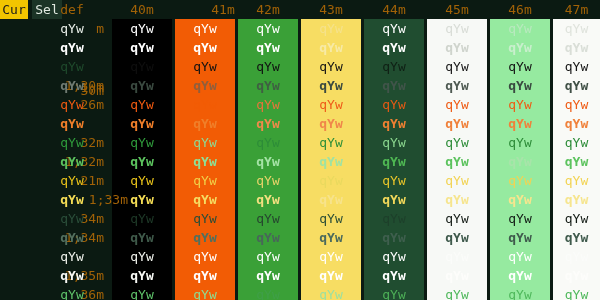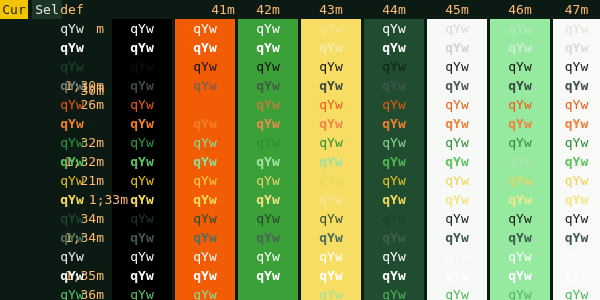--- a/index.html
+++ b/index.html
@@ -42,21 +42,21 @@
     letter-spacing: 0px;
   }
   .cell.bold  { font-weight: bold; }
 
   .hdr {
     position: absolute;
     height: 19px;
     line-height: 19px;
     text-align: center;
     white-space: pre;
-    color: #fdba74;
+    color: #a16207;
   }
   .hdr.right { text-align: right; }
 
   .chip {
     position: absolute;
     height: 19px;
     line-height: 19px;
     text-align: center;
     white-space: pre;
     font-weight: normal;
@@ -70,20 +70,21 @@
     <div class="band" style="left: 175px; width: 60px; background: rgb(242, 92, 5);"></div>
     <div class="band" style="left: 238px; width: 60px; background: rgb(58, 160, 55);"></div>
     <div class="band" style="left: 301px; width: 60px; background: rgb(247, 221, 99);"></div>
     <div class="band" style="left: 364px; width: 60px; background: rgb(32, 77, 48);"></div>
     <div class="band" style="left: 427px; width: 60px; background: rgb(247, 249, 246);"></div>
     <div class="band" style="left: 490px; width: 60px; background: rgb(150, 234, 160);"></div>
     <div class="band" style="left: 553px; width: 47px; background: rgb(249, 250, 247);"></div>
     <div class="chip" style="left: 0px; top: 0px; width: 28px; background: rgb(242, 197, 0); color: rgb(26, 26, 26);">Cur</div>
     <div class="chip" style="left: 32px; top: 0px; width: 30px; background: rgb(27, 52, 38); color: rgb(223, 232, 223);">Sel</div>
     <div class="hdr" style="left: 32px; top: 0px; width: 80px;">def</div>
+    <div class="hdr" style="left: 112px; top: 0px; width: 60px;">40m</div>
     <div class="hdr" style="left: 193px; top: 0px; width: 60px;">41m</div>
     <div class="hdr" style="left: 238px; top: 0px; width: 60px;">42m</div>
     <div class="hdr" style="left: 301px; top: 0px; width: 60px;">43m</div>
     <div class="hdr" style="left: 364px; top: 0px; width: 60px;">44m</div>
     <div class="hdr" style="left: 427px; top: 0px; width: 60px;">45m</div>
     <div class="hdr" style="left: 490px; top: 0px; width: 60px;">46m</div>
     <div class="hdr" style="left: 553px; top: 0px; width: 47px;">47m</div>
     <div class="hdr right" style="left: 0px; top: 19px; width: 104px;">m</div>
     <div class="cell" style="left: 32px; top: 19px; width: 80px; color: rgb(232, 238, 232);">qYw</div>
     <div class="cell" style="left: 112px; top: 19px; width: 60px; color: rgb(255, 255, 255);">qYw</div>

